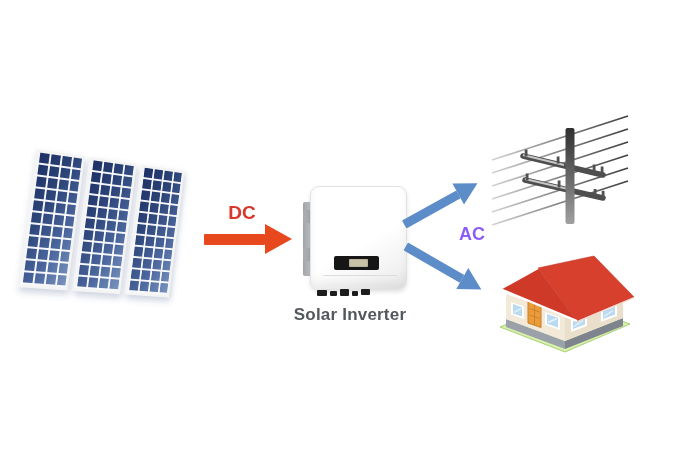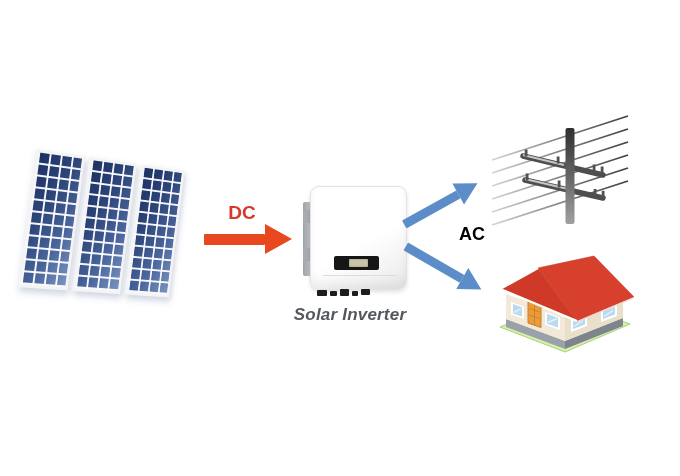--- a/index.html
+++ b/index.html
@@ -46,23 +46,23 @@
   .ac-arrow-up .head, .ac-arrow-down .head {
     border-left:22px solid #5c8dc9;
     border-top:12px solid transparent; border-bottom:12px solid transparent;
   }
 
   
   .lbl { position:absolute; font-weight:bold; }
   .dc-label { left:220px; top:202px; width:44px; text-align:center;
     font-size:19px; color:#d8382b; }
   .ac-label { left:450px; top:224px; width:44px; text-align:center;
-    font-size:18px; color:#000000; }
+    font-size:18px; color:#8b5cf6; }
   .inverter-label { left:276px; top:305px; width:148px; text-align:center;
-    font-size:17px; color:#54585d; letter-spacing:.2px;font-style:italic; }
+    font-size:17px; color:#54585d; letter-spacing:.2px; }
 
   
   .inverter { position:absolute; left:303px; top:186px; width:104px; height:112px; }
   .inv-bracket { position:absolute; left:0; top:16px; width:10px; height:74px;
     background:linear-gradient(90deg,#9fa2a6,#c9cbce); border-radius:2px; }
   .inv-tab { position:absolute; left:0; width:7px; height:13px;
     background:#a8abaf; border-radius:2px 0 0 2px; }
   .inv-tab.t1 { top:24px; } .inv-tab.t2 { top:62px; }
   .inv-body { position:absolute; left:7px; top:0; width:95px; height:102px;
     background:linear-gradient(150deg,#ffffff 55%, #f3f3f3 80%, #e7e7e7);

